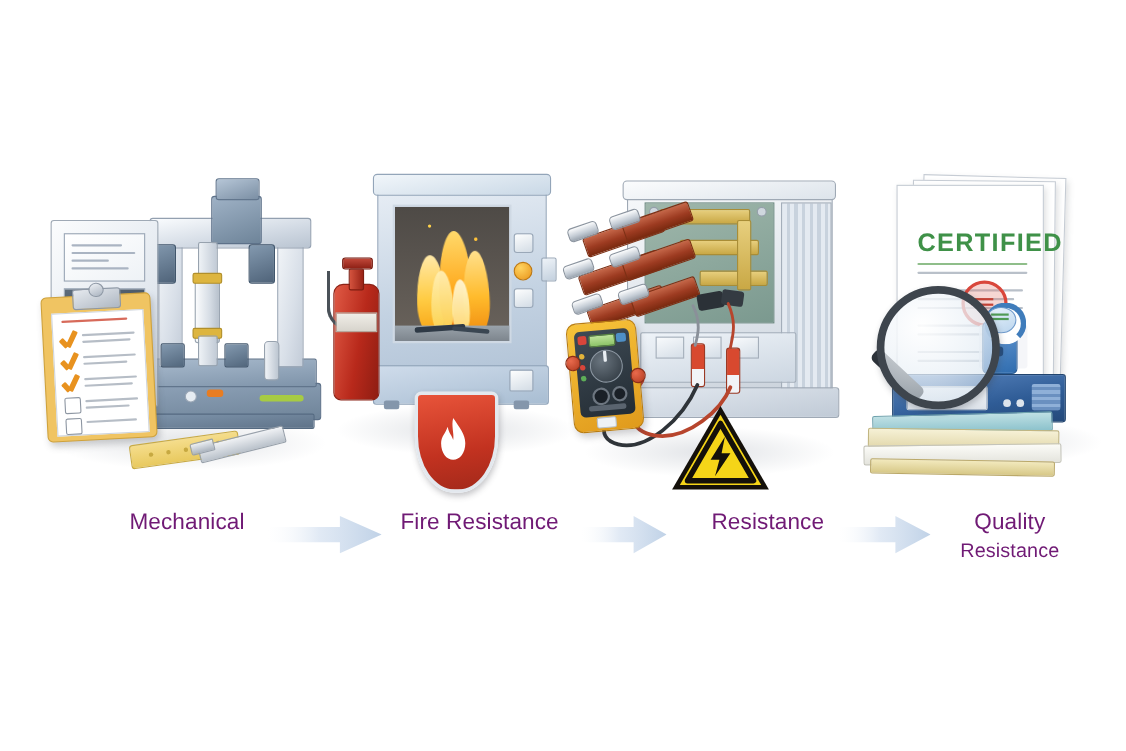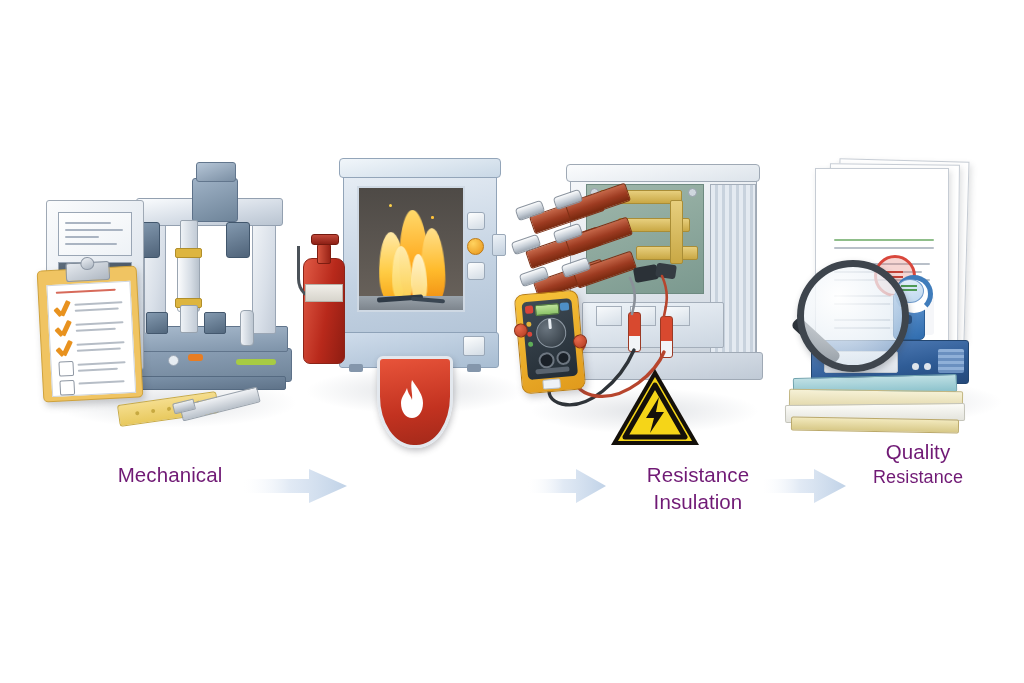--- a/index.html
+++ b/index.html
@@ -350,20 +350,21 @@
   </div>
 
   <div class="scene" style="left:765px;top:148px;width:255px;height:292px;">
 
     <div class="shadow-ell" style="left:18px;top:232px;width:220px;height:44px;"></div>
 
     <div class="sheet" style="left:72px;top:12px;width:128px;height:178px;transform:rotate(1.6deg);"></div>
     <div class="sheet" style="left:64px;top:16px;width:128px;height:180px;transform:rotate(.6deg);"></div>
 
     <div class="sheet" style="left:50px;top:20px;width:132px;height:188px;">
+      <div class="cert-word" style="left:18px;top:38px;font-size:23px;">CERTIFIED</div>
       <div class="cline" style="left:18px;top:70px;width:100px;background:#8fbe8a;"></div>
       <div class="cline" style="left:18px;top:78px;width:100px;"></div>
       <div class="cline" style="left:18px;top:94px;width:96px;"></div>
       <div class="cline" style="left:18px;top:102px;width:88px;"></div>
       <div class="cline" style="left:18px;top:110px;width:96px;"></div>
       <div class="cline" style="left:18px;top:126px;width:70px;"></div>
       <div class="cline" style="left:18px;top:134px;width:92px;"></div>
       <div class="cline" style="left:18px;top:150px;width:60px;"></div>
       <div class="cline" style="left:18px;top:158px;width:78px;"></div>
       <div class="seal" style="left:58px;top:86px;width:36px;height:36px;">
@@ -441,24 +442,26 @@
       </linearGradient>
         </defs>
       <path d="M0 11 L52 11 L52 1 L84 18 L52 35 L52 25 L0 25 Z" fill="url(#ag3)"></path>
     </svg>
   </div>
 
   <div class="label" style="left:70px;top:462px;width:200px;">
     <span class="l1">Mechanical</span>
   </div>
 
+  <div class="label" style="left:336px;top:462px;width:200px;">
+    <span class="l1">Fire Resistance</span>
+  </div>
 
   <div class="label" style="left:608px;top:462px;width:180px;">
     <span class="l1">Resistance</span>
-    <span class="l2">Insulation</span>
-  </div>
-
-  <div class="label" style="left:828px;top:439px;width:180px;">
+  </div>
+
+  <div class="label" style="left:828px;top:462px;width:180px;">
     <span class="l1">Quality</span>
     <span class="l3">Resistance</span>
   </div>
 
 </div>
 
 </body></html>

